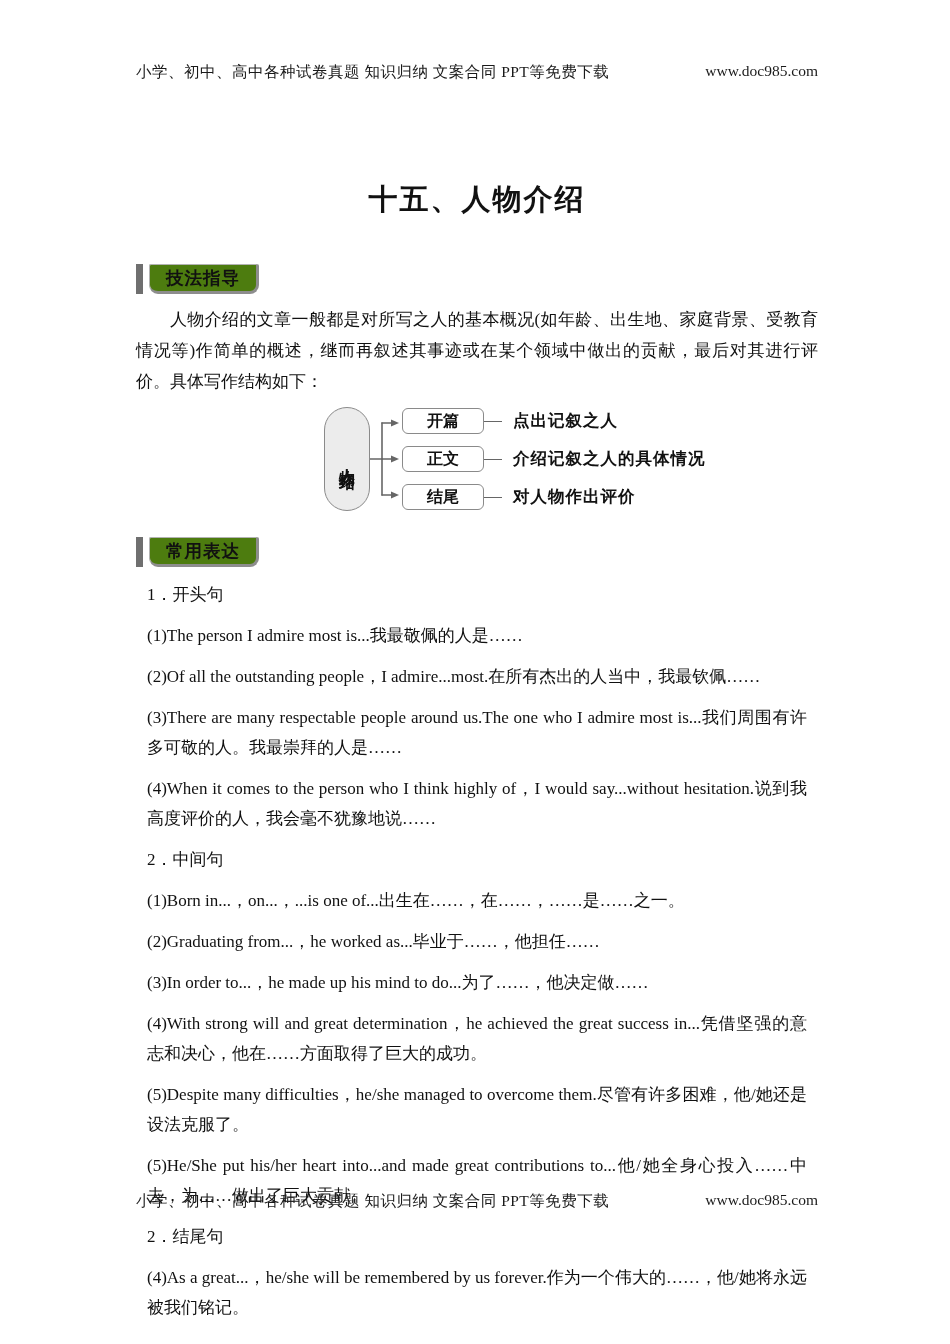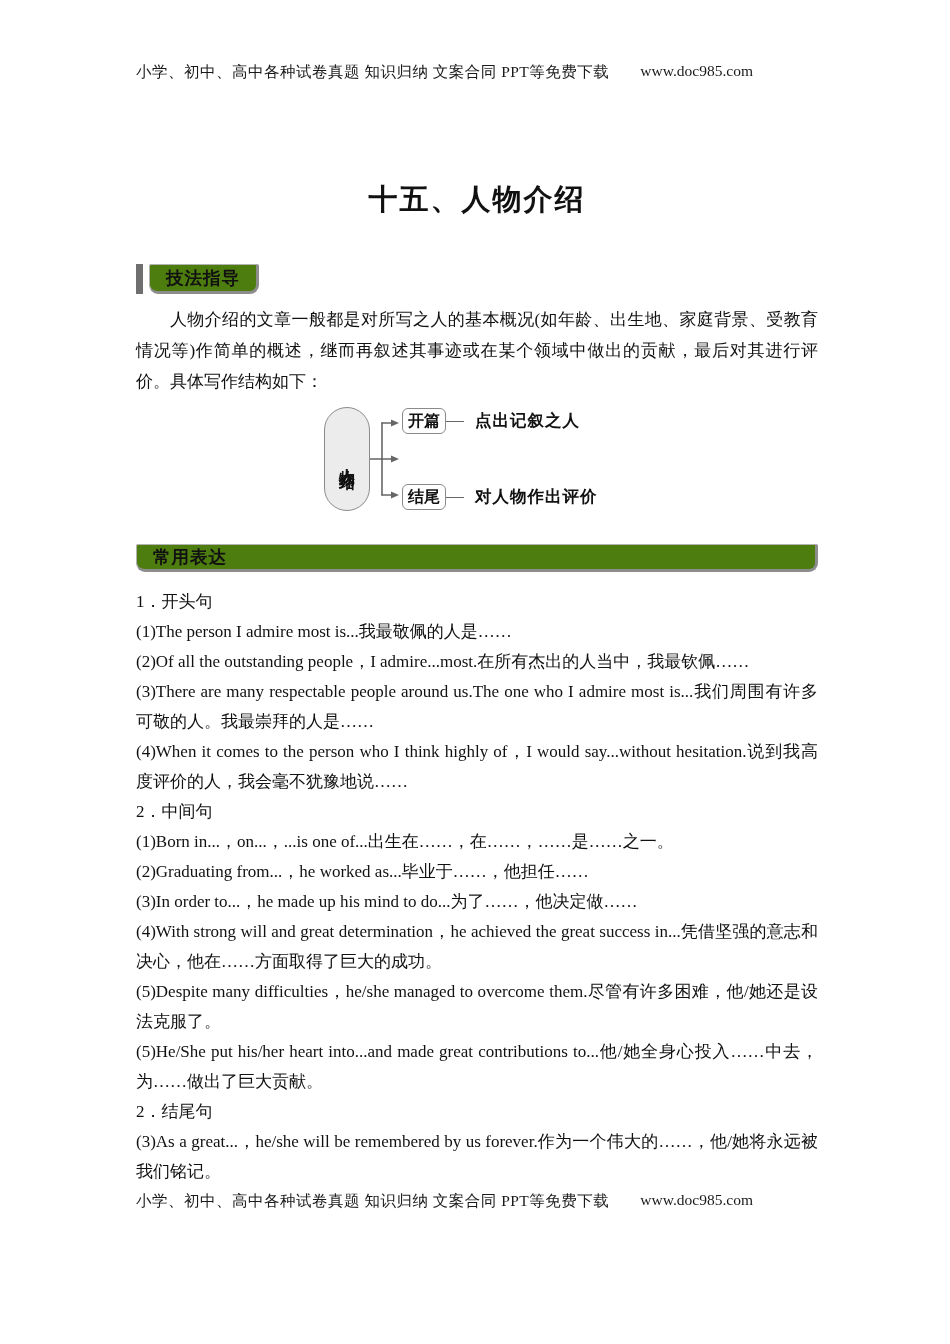--- a/index.html
+++ b/index.html
@@ -2,21 +2,21 @@
 <html><head>
 <meta charset="utf-8">
 <style>
   html,body{margin:0;padding:0;}
   body{
     width:950px;height:1344px;position:relative;background:#ffffff;
     font-family:"Liberation Serif","DejaVu Serif",serif;color:#111;
   }
   .running-line{
     position:absolute;left:136px;width:682px;
-    display:flex;justify-content:flex-start;gap:31px;
+    display:flex;justify-content:space-between;gap:31px;
     font-size:15.5px;color:#1a1a1a;white-space:nowrap;
   }
   .running-line .rl-text{letter-spacing:0.5px;}
   .main{position:absolute;top:168px;left:136px;width:682px;}
   .doc-title{
     margin:12px 0 44px 0;text-align:center;
     font-size:29px;font-weight:bold;letter-spacing:2px;
   }
   .badge-row{display:flex;align-items:stretch;height:30px;margin:0 0 10px 0;}
   .badge-bar{width:7px;background:#6f6f6f;margin-right:6px;}
@@ -36,26 +36,26 @@
   }
   .pill span{
     writing-mode:vertical-rl;text-orientation:upright;
     font-weight:bold;font-size:16px;line-height:1;letter-spacing:2px;
   }
   .connector{flex:0 0 auto;display:block;}
   .branches{display:flex;flex-direction:column;justify-content:space-between;height:104px;}
   .branch{display:flex;align-items:center;height:28px;}
   .nodebox{
     border:1.5px solid #8a8a8a;border-radius:6px;background:#fff;
-    padding:0 5px;font-weight:bold;font-size:16px;line-height:24px;white-space:nowrap;
+    padding:0 24px;font-weight:bold;font-size:16px;line-height:24px;white-space:nowrap;
   }
   .dash{width:18px;border-top:1.6px solid #666;margin-right:11px;}
   .branch-desc{font-weight:bold;font-size:16.5px;white-space:nowrap;letter-spacing:1px;}
-  .expr-badge{margin-top:29px;margin-bottom:13px;flex-direction:column;}
-  .list p{margin:0;font-size:17px;line-height:30px;text-align:justify;}
+  .expr-badge{margin-top:22px;margin-bottom:13px;}
+  .list p{margin:11px;font-size:17px;line-height:30px;text-align:justify;}
   .footer-line{top:1191px;}
   .header-line{top:62px;}
 </style>
 </head>
 <body>
 
 <div class="running-line header-line">
   <span class="rl-text">小学、初中、高中各种试卷真题  知识归纳  文案合同  PPT等免费下载</span>
   <span class="rl-url">www.doc985.com</span>
 </div>
@@ -89,20 +89,25 @@
         <polygon points="21,84.5 29,88 21,91.5"></polygon>
       </g>
     </svg>
     <div class="branches">
       <div class="branch">
         <span class="nodebox">开篇</span>
         <span class="dash"></span>
         <span class="branch-desc">点出记叙之人</span>
       </div>
       <div class="branch">
+        <span class="nodebox">正文</span>
+        <span class="dash"></span>
+        <span class="branch-desc">介绍记叙之人的具体情况</span>
+      </div>
+      <div class="branch">
         <span class="nodebox">结尾</span>
         <span class="dash"></span>
         <span class="branch-desc">对人物作出评价</span>
       </div>
     </div>
   </div>
 
   <div class="badge-row expr-badge">
     <span class="badge-bar"></span>
     <span class="badge-box">常用表达</span>
@@ -117,21 +122,21 @@
 
     <p>2．中间句</p>
     <p>(1)Born in...，on...，...is one of...出生在……，在……，……是……之一。</p>
     <p>(2)Graduating from...，he worked as...毕业于……，他担任……</p>
     <p>(3)In order to...，he made up his mind to do...为了……，他决定做……</p>
     <p>(4)With strong will and great determination，he achieved the great success in...凭借坚强的意志和决心，他在……方面取得了巨大的成功。</p>
     <p>(5)Despite many difficulties，he/she managed to overcome them.尽管有许多困难，他/她还是设法克服了。</p>
     <p>(5)He/She put his/her heart into...and made great contributions to...他/她全身心投入……中去，为……做出了巨大贡献。</p>
 
     <p>2．结尾句</p>
-    <p>(3)As a great...，he/she will be remembered by us forever.作为一个伟大的……，他/她将永远被我们铭记。</p>
+    <p>(4)As a great...，he/she will be remembered by us forever.作为一个伟大的……，他/她将永远被我们铭记。</p>
   </div>
 
 </div>
 
 <div class="running-line footer-line">
   <span class="rl-text">小学、初中、高中各种试卷真题  知识归纳  文案合同  PPT等免费下载</span>
   <span class="rl-url">www.doc985.com</span>
 </div>
 
 </body></html>

